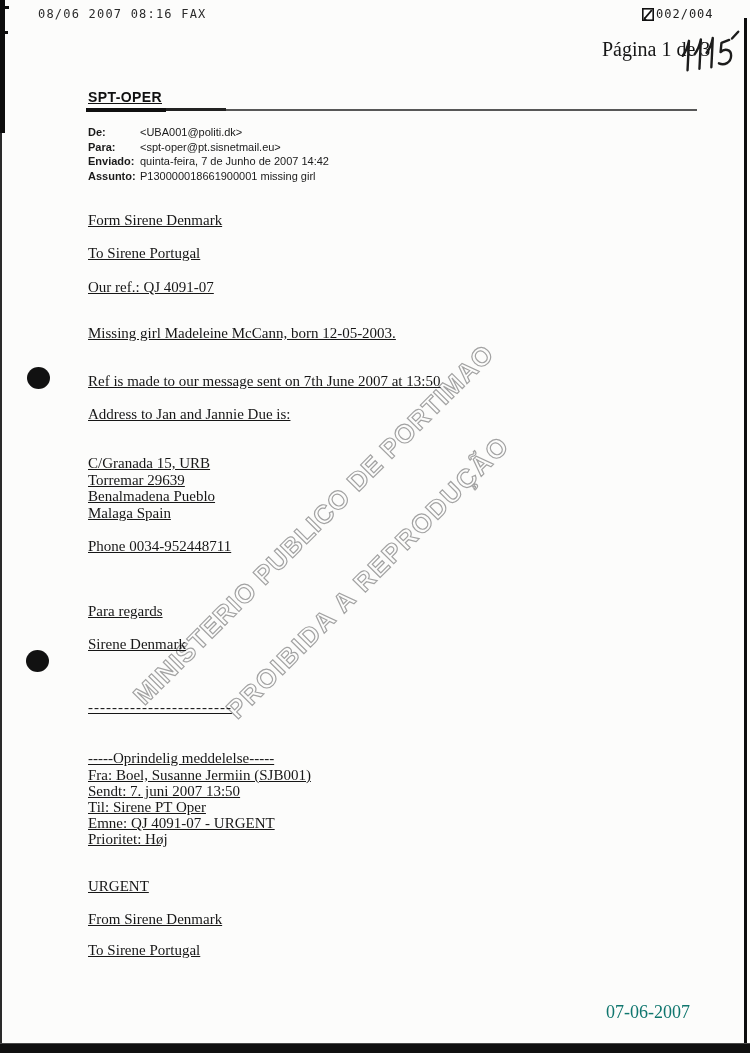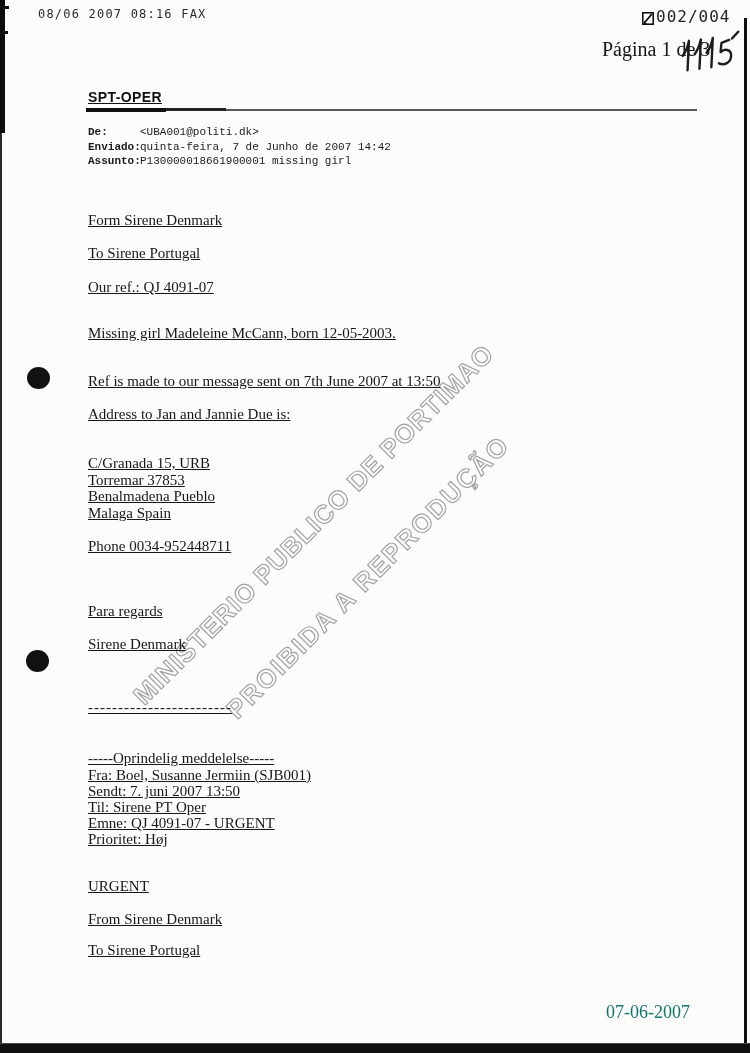--- a/index.html
+++ b/index.html
@@ -11,34 +11,34 @@
   }
   
   .edge-left-thick{position:absolute;left:0;top:0;width:5px;height:133px;background:#0d0d0d;}
   .edge-left-thin{position:absolute;left:0;top:133px;width:2px;height:911px;background:#2a2a2a;}
   .edge-tick-1{position:absolute;left:0;top:6px;width:9px;height:3px;background:#0d0d0d;}
   .edge-tick-2{position:absolute;left:0;top:31px;width:8px;height:3px;background:#0d0d0d;}
   .edge-right{position:absolute;left:744px;top:18px;width:3px;height:1026px;background:#0d0d0d;}
   .edge-bottom{position:absolute;left:0;bottom:0;width:750px;height:9px;background:#101010;border-top:1px solid #4a4a4a;}
   
   .fax-ts{position:absolute;left:38px;top:7px;font-family:"DejaVu Sans Mono",monospace;font-size:12px;letter-spacing:1.2px;color:#2b2b2b;white-space:nowrap;}
-  .fax-count{position:absolute;left:642px;top:7px;display:flex;align-items:center;gap:2px;font-family:"DejaVu Sans Mono",monospace;font-size:16px;letter-spacing:1px;color:#222;}
+  .fax-count{position:absolute;left:642px;top:7px;display:flex;align-items:center;gap:2px;font-family:"DejaVu Sans Mono",monospace;font-size:12px;letter-spacing:1px;color:#222;}
   .fax-page-icon{display:inline-block;width:12px;height:13px;}
   
   .pagina{position:absolute;left:602px;top:38px;font-size:20px;color:#161616;white-space:nowrap;}
   .handwritten{position:absolute;left:680px;top:33px;transform:rotate(-7deg);}
   .handwritten svg path{fill:none;stroke:#1c1c1c;stroke-width:2.4;stroke-linecap:round;stroke-linejoin:round;}
   
   .letterhead{position:absolute;left:88px;top:89px;font-family:"Liberation Sans",sans-serif;font-weight:bold;font-size:14px;letter-spacing:.4px;color:#101010;white-space:nowrap;text-decoration:underline;}
   .rule-thick{position:absolute;left:86px;top:108px;width:80px;height:4px;background:#101010;}
   .rule-mid{position:absolute;left:166px;top:108px;width:60px;height:3px;background:#222;}
   .rule-thin{position:absolute;left:226px;top:109px;width:471px;height:2px;background:#3a3a3a;opacity:.85;}
   
   .email-header{position:absolute;left:88px;top:125px;font-family:"Liberation Sans",sans-serif;font-size:11px;color:#1a1a1a;}
-  .email-row{display:flex;line-height:14.5px;font-family:Liberation Mono, monospace;}
+  .email-row{display:flex;line-height:14.5px;}
   .email-label{width:52px;font-weight:bold;}
   .email-value{white-space:pre;}
   
   .bl{position:absolute;left:88px;font-size:15px;white-space:pre;z-index:2;color:#171717;text-decoration:underline;}
   
   .wm{
     position:absolute;z-index:1;white-space:nowrap;
     font-family:"Liberation Sans",sans-serif;font-weight:bold;
     color:rgba(255,255,255,0.05);
     -webkit-text-stroke:1.2px #9e9e9e;
@@ -93,20 +93,24 @@
   <div class="rule-thick"></div>
   <div class="rule-mid"></div>
   <div class="rule-thin"></div>
 
   <div class="email-header">
     <div class="email-row">
       <span class="email-label">De:</span>
       <span class="email-value">&lt;UBA001@politi.dk&gt;</span>
     </div>
     <div class="email-row">
+      <span class="email-label">Para:</span>
+      <span class="email-value">&lt;spt-oper@pt.sisnetmail.eu&gt;</span>
+    </div>
+    <div class="email-row">
       <span class="email-label">Enviado:</span>
       <span class="email-value">quinta-feira, 7 de Junho de 2007 14:42</span>
     </div>
     <div class="email-row">
       <span class="email-label">Assunto:</span>
       <span class="email-value">P130000018661900001 missing girl</span>
     </div>
   </div>
 
   <div class="wm wm-1">MINISTERIO PUBLICO DE PORTIMAO</div>
@@ -115,21 +119,21 @@
   <div class="punch punch-1"></div>
   <div class="punch punch-2"></div>
 
   <div class="bl" style="top:212px">Form Sirene Denmark</div>
   <div class="bl" style="top:245px">To Sirene Portugal</div>
   <div class="bl" style="top:279px">Our ref.: QJ 4091-07</div>
   <div class="bl" style="top:325px">Missing girl Madeleine McCann, born 12-05-2003.</div>
   <div class="bl" style="top:373px">Ref is made to our message sent on 7th June 2007 at 13:50</div>
   <div class="bl" style="top:406px">Address to Jan and Jannie Due is:</div>
   <div class="bl" style="top:455px">C/Granada 15, URB</div>
-  <div class="bl" style="top:472px">Torremar 37853</div>
+  <div class="bl" style="top:472px">Torremar 29639</div>
   <div class="bl" style="top:488px">Benalmadena Pueblo</div>
   <div class="bl" style="top:505px">Malaga Spain</div>
   <div class="bl" style="top:538px">Phone 0034-952448711</div>
   <div class="bl" style="top:603px">Para regards</div>
   <div class="bl" style="top:636px">Sirene Denmark</div>
   <div class="bl" style="top:699px;letter-spacing:1px">------------------------</div>
   <div class="bl" style="top:750px">-----Oprindelig meddelelse-----</div>
   <div class="bl" style="top:767px">Fra: Boel, Susanne Jermiin (SJB001)</div>
   <div class="bl" style="top:783px">Sendt: 7. juni 2007 13:50</div>
   <div class="bl" style="top:799px">Til: Sirene PT Oper</div>

